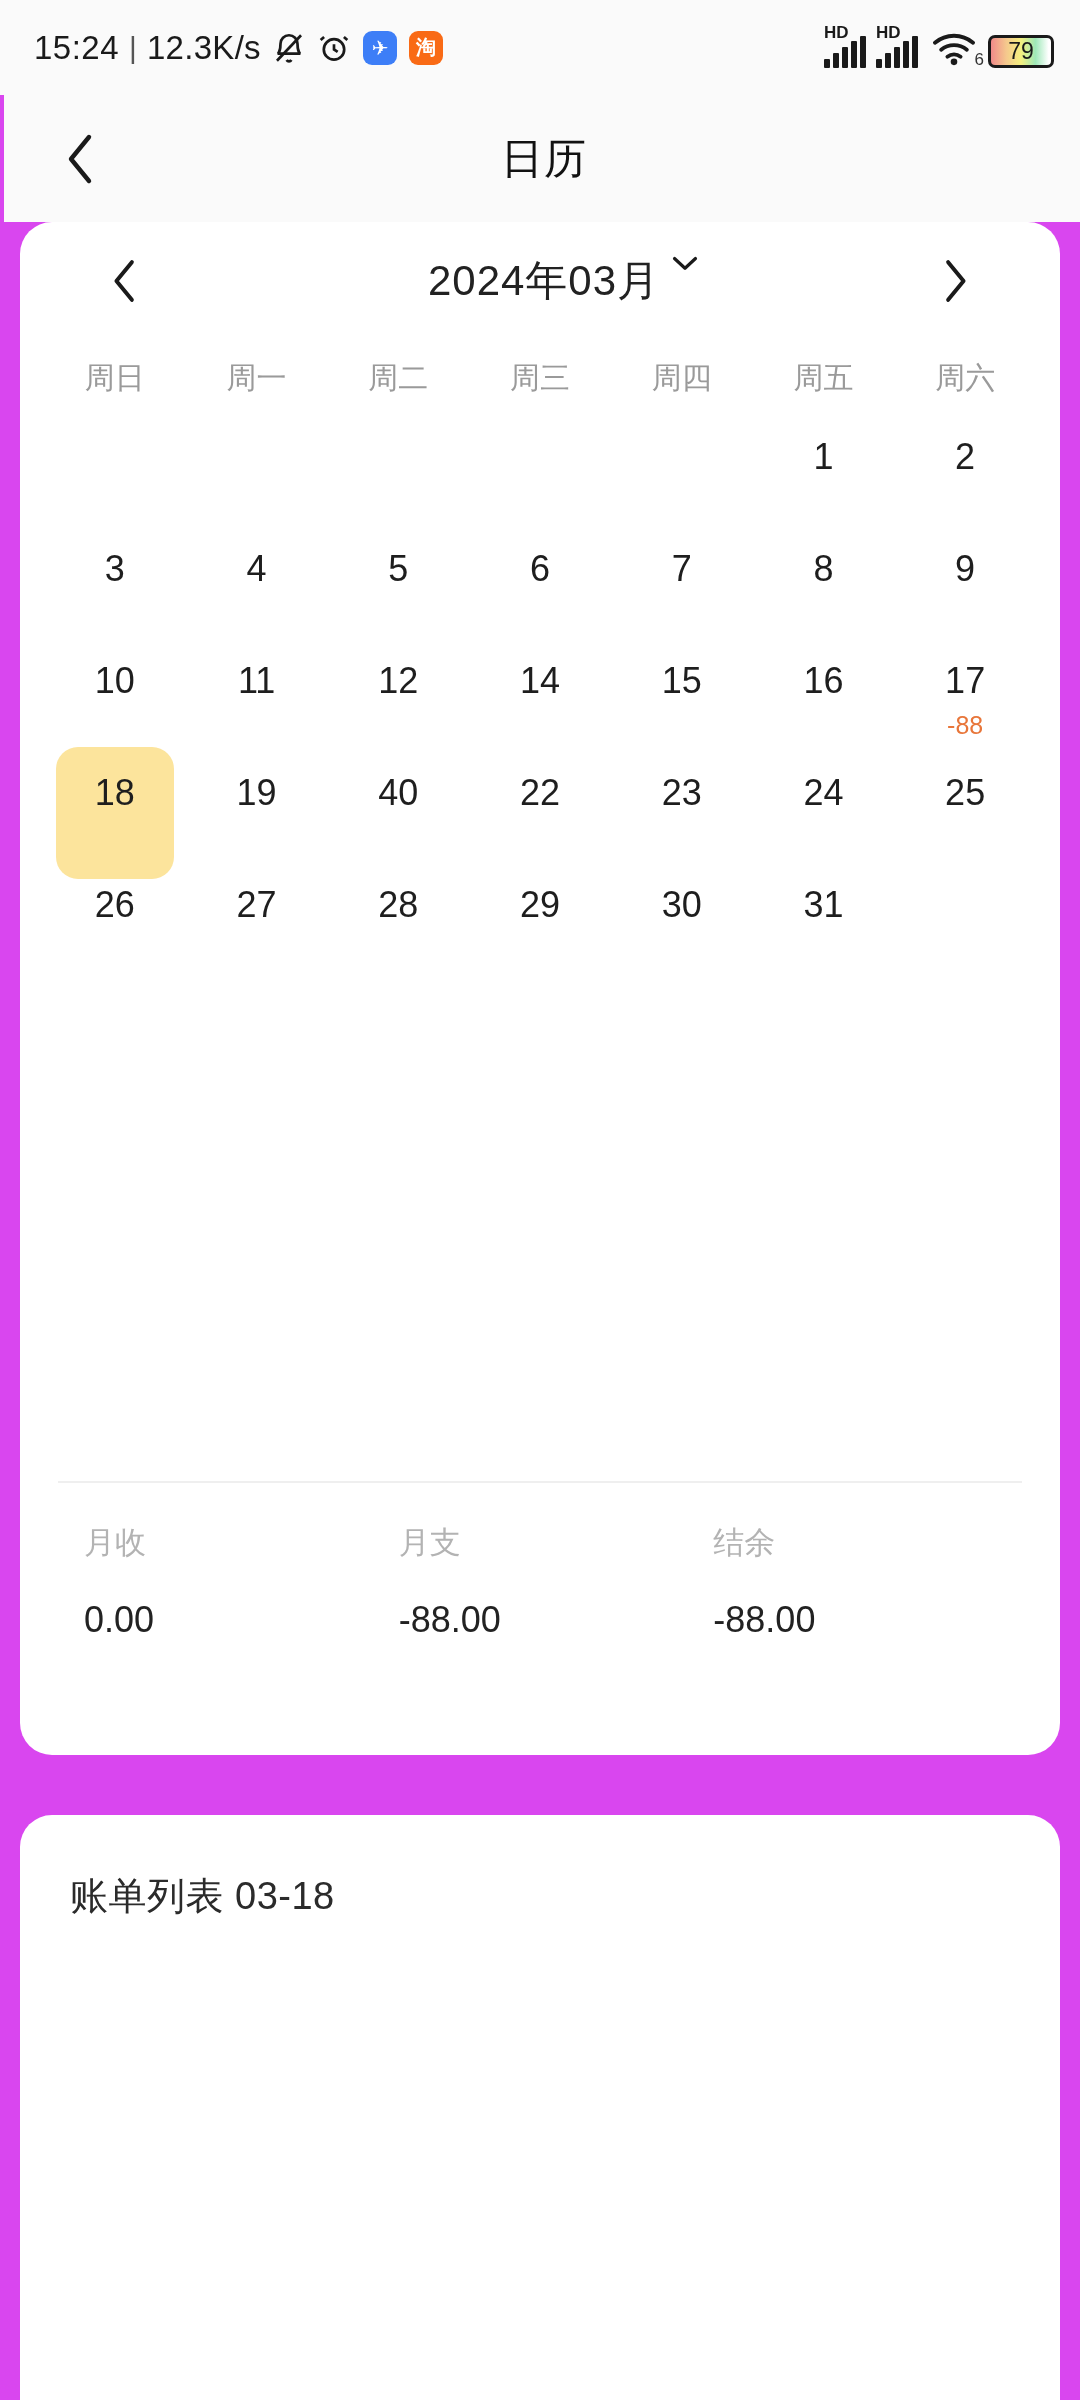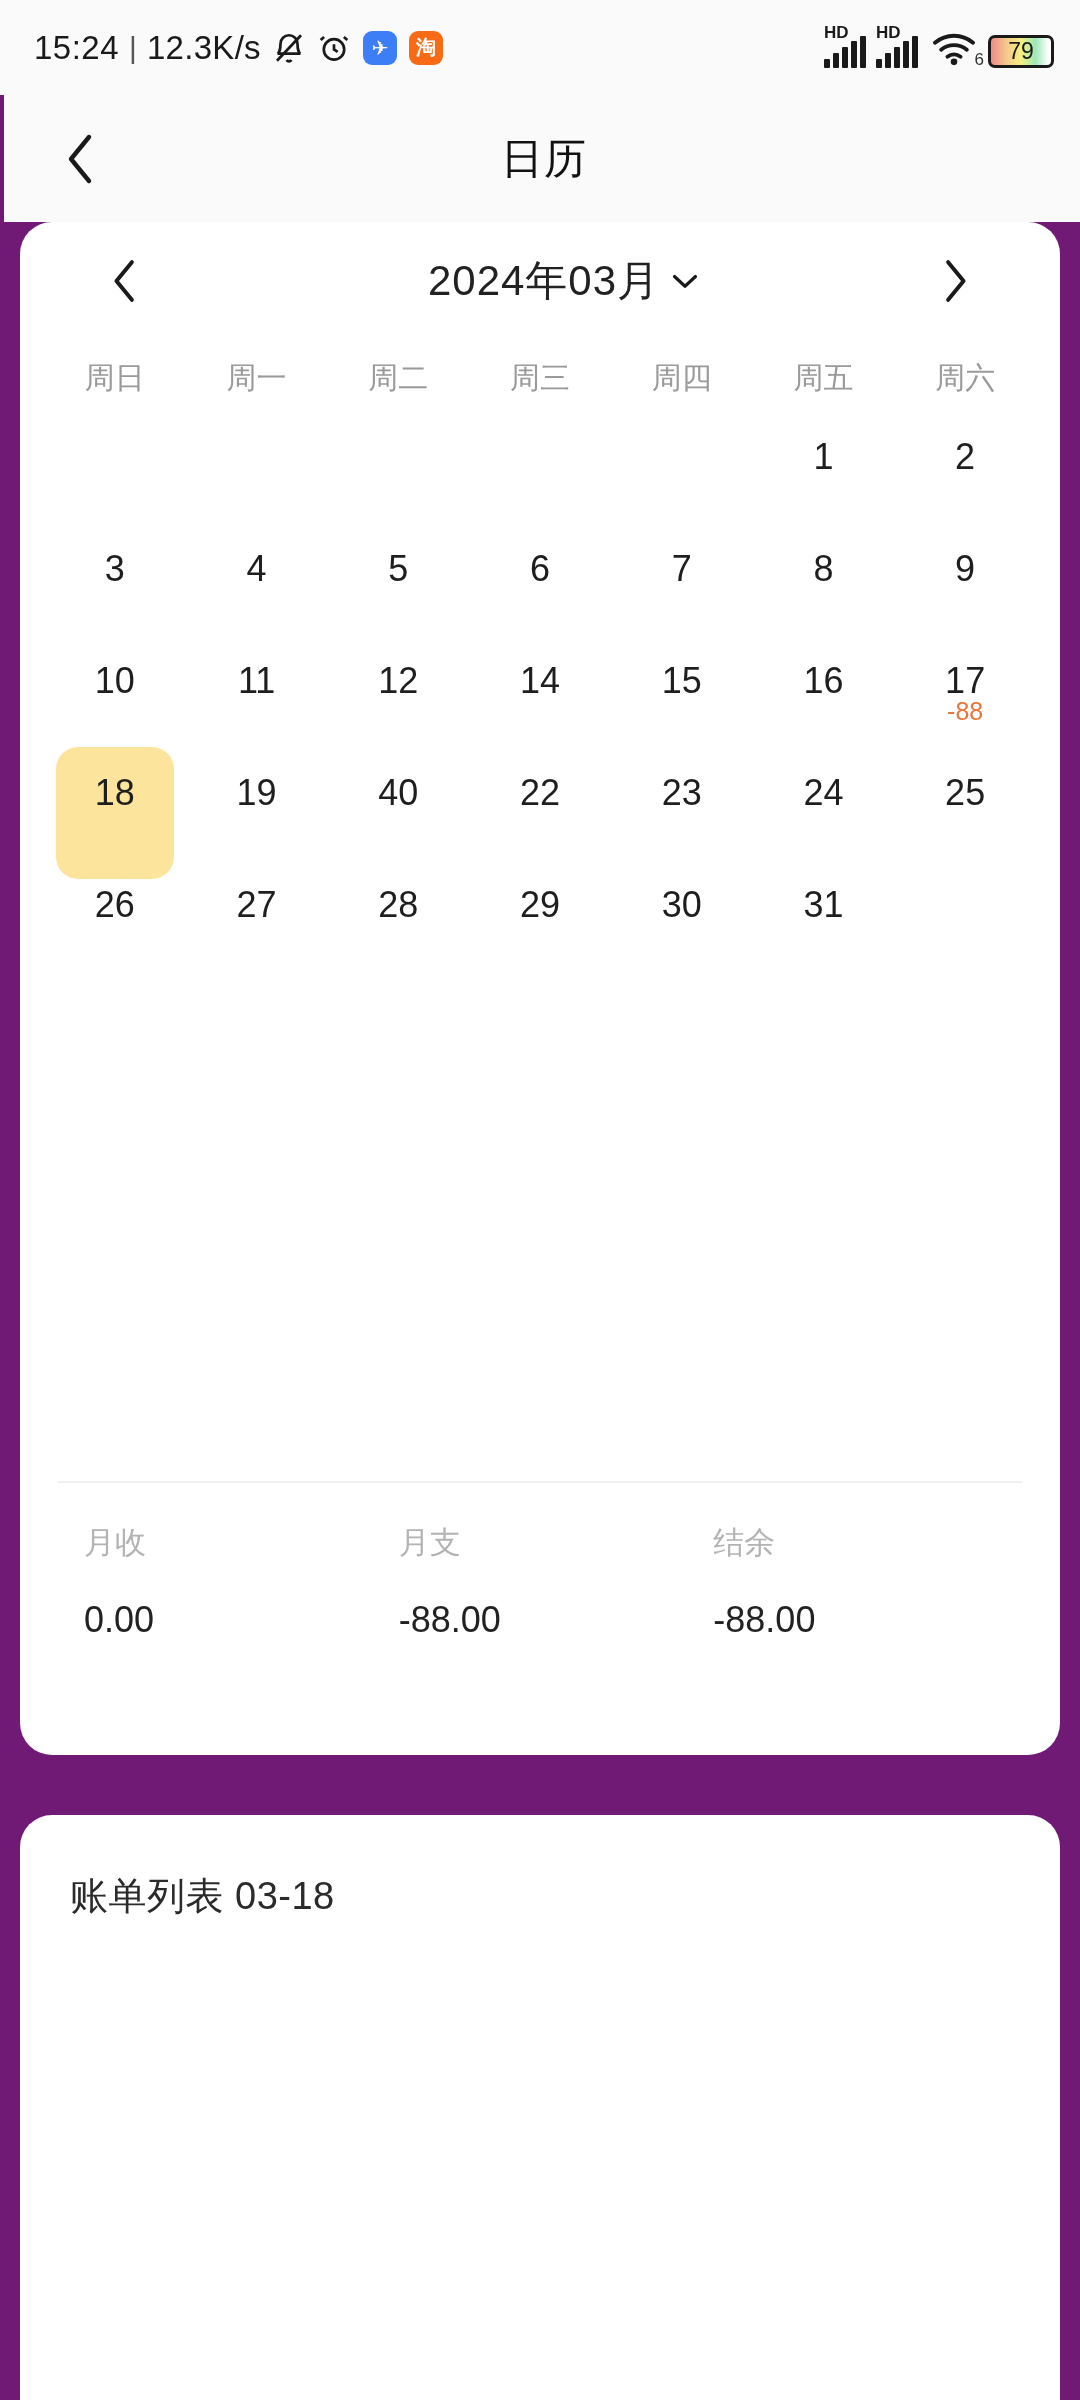--- a/index.html
+++ b/index.html
@@ -7,21 +7,21 @@
     width: 1080px;
     height: 2400px;
     background: #f3f3f3;
     font-family: "Liberation Sans", "DejaVu Sans", sans-serif;
     overflow: hidden;
   }
   .screen {
     position: relative;
     width: 1080px;
     height: 2400px;
-    background: #701a75;
+    background: #d946ef;
   }
 
   
   .statusbar {
     position: absolute;
     top: 0; left: 0;
     width: 1080px;
     height: 95px;
     background: #fafafa;
     display: flex;
@@ -139,21 +139,21 @@
     align-items: center;
     justify-content: center;
   }
   .month-nav {
     position: absolute;
     width: 86px; height: 86px;
     display: flex; align-items: center; justify-content: center;
   }
   .month-nav.prev { left: 62px; }
   .month-nav.next { right: 62px; }
-  .month-title-wrap { display: flex; align-items: center; gap: 10px; margin-left: 48px; }
+  .month-title-wrap { display: flex; align-items: flex-start; gap: 10px; margin-left: 48px; }
   .month-title { font-size: 42px; color: #222; letter-spacing: 1px; }
 
   
   .weekdays {
     display: grid;
     grid-template-columns: repeat(7, 1fr);
     padding: 0 24px;
     margin-top: 18px;
   }
   .weekday {
@@ -194,20 +194,21 @@
     z-index: 1;
     font-size: 36px;
     color: #1e1e1e;
     line-height: 1;
   }
   .dayamt {
     position: relative;
     z-index: 1;
     font-size: 25px;
     color: #e8763a;
+    margin-top: 14px;
     line-height: 1;
     text-align: center;
   }
   .daycell.empty { visibility: hidden; }
 
   
   .divider {
     position: absolute;
     left: 38px;
     top: 1259px;

